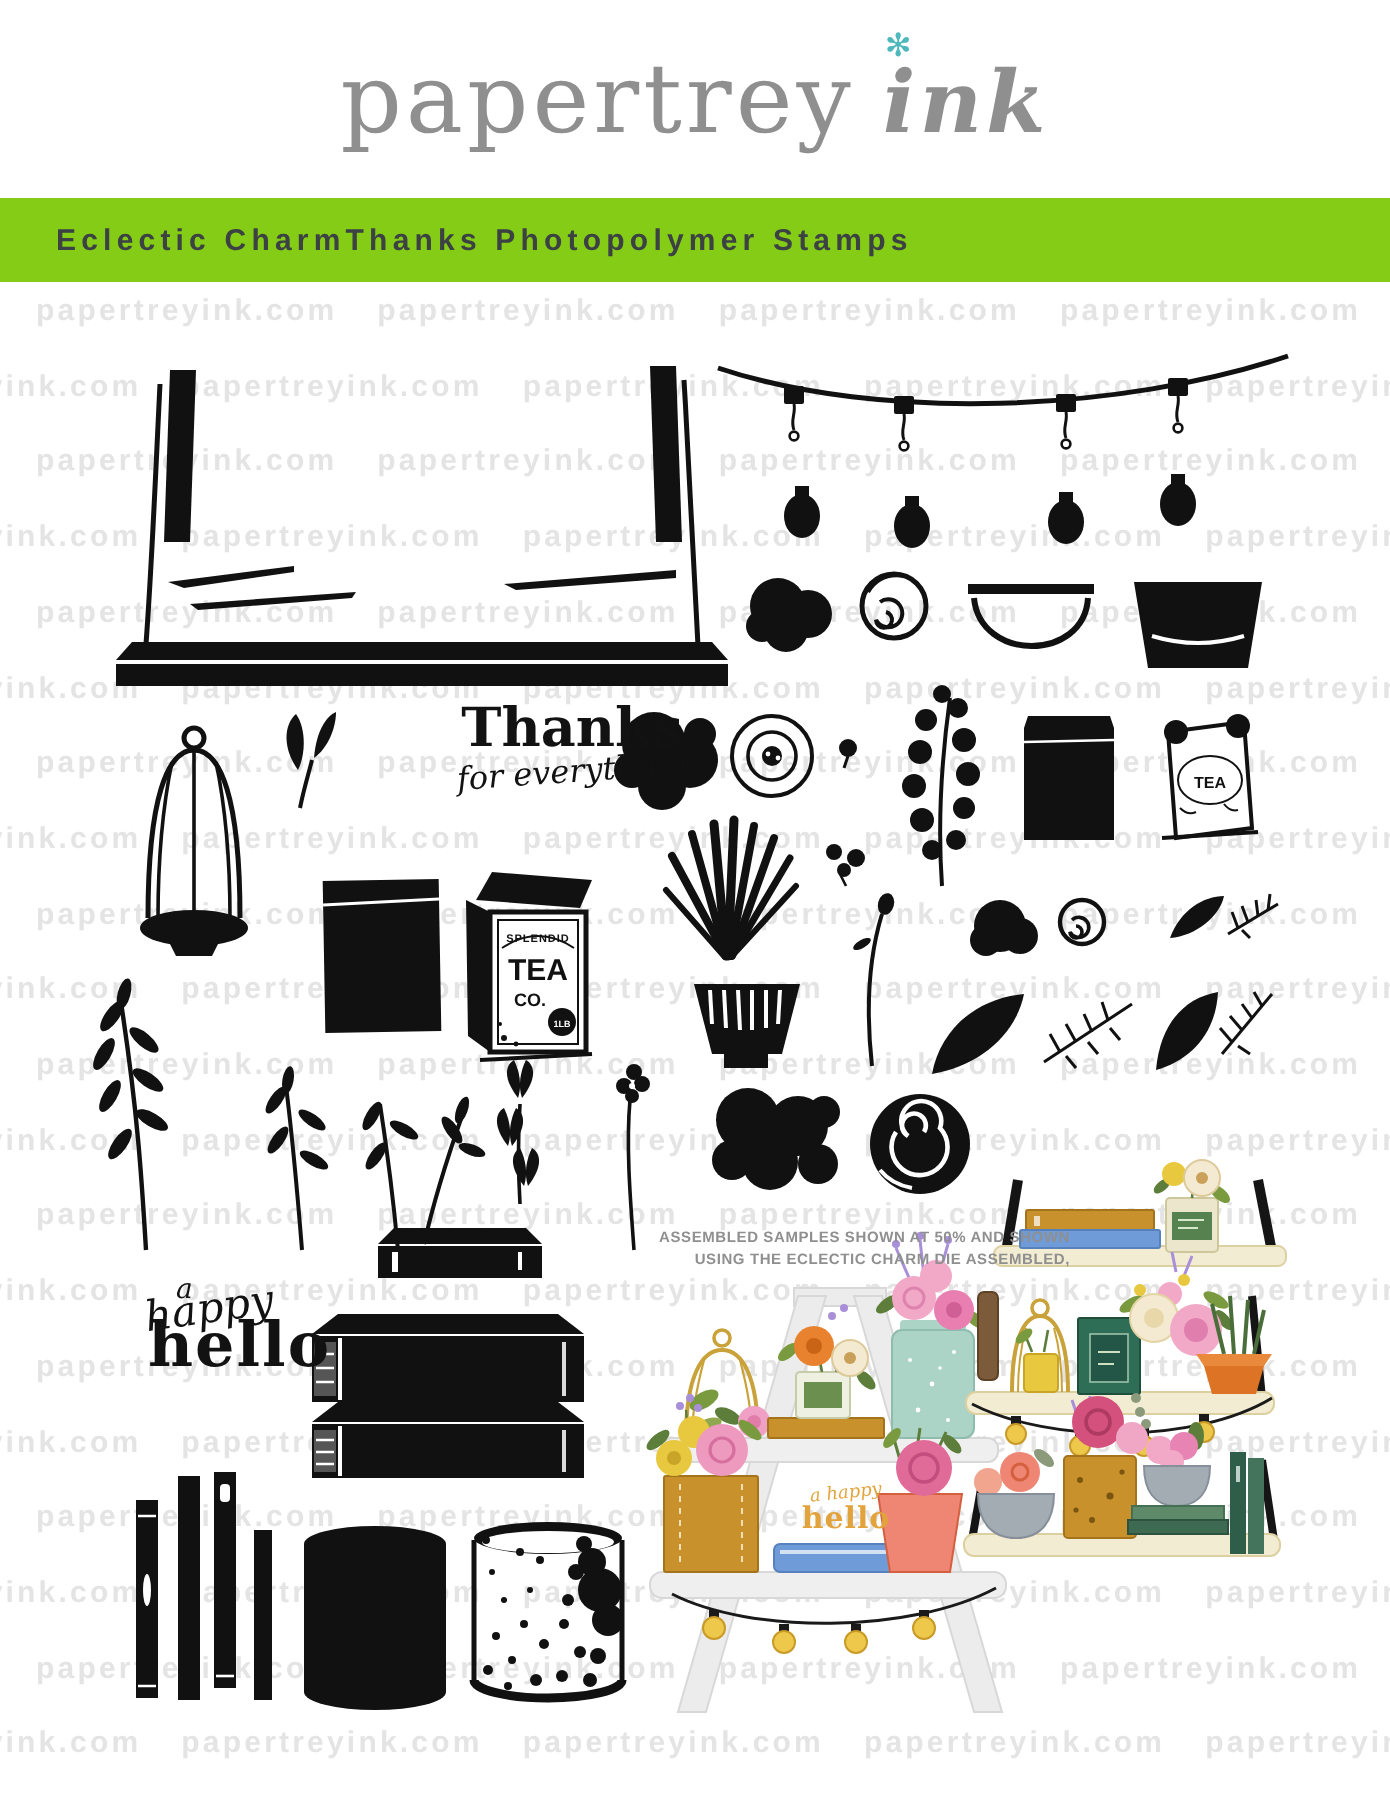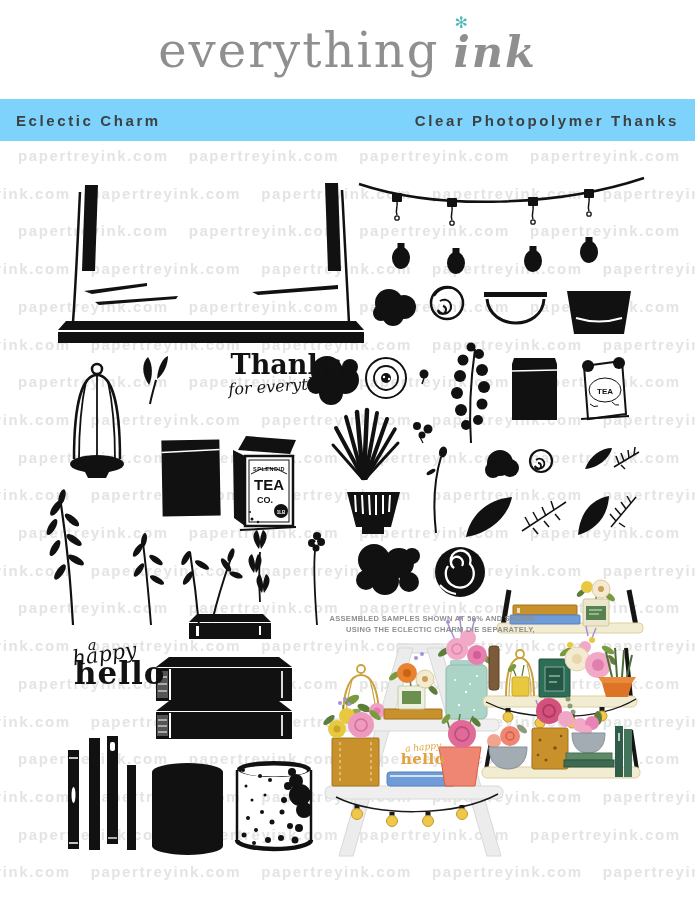--- a/index.html
+++ b/index.html
@@ -8,22 +8,22 @@
   
   .header{position:absolute;top:0;left:0;right:0;height:99px;background:#fff;z-index:3;
           display:flex;align-items:center;justify-content:center;}
   .logo{display:flex;align-items:baseline;}
   .logo-serif{font-family:"DejaVu Serif",serif;font-size:48px;color:#8f8f8f;letter-spacing:2px;}
   .logo-script-wrap{position:relative;margin-left:14px;}
   .logo-script{font-family:"DejaVu Serif",serif;font-style:italic;font-weight:bold;
                font-size:43px;color:#8f8f8f;letter-spacing:2px;}
   .logo-flower{position:absolute;top:-14px;left:1px;font-size:16px;color:#4fb8bc;font-style:normal;}
   
-  .banner{position:absolute;top:99px;left:0;right:0;height:42px;background:#7dd3fc;z-index:3;
-          display:flex;align-items:center;justify-content:space-between;padding:0 16px;box-sizing:border-box;}
+  .banner{position:absolute;top:99px;left:0;right:0;height:42px;background:#84cc16;z-index:3;
+          display:flex;align-items:center;padding:0 28px;box-sizing:border-box;}
   .banner span{font-size:15px;font-weight:bold;letter-spacing:2.6px;color:#3c4144;}
   
   #watermark{position:absolute;inset:0;z-index:0;overflow:hidden;text-decoration:underline;}
   .wm-row{position:absolute;white-space:nowrap;}
   .wm-row span{display:inline-block;margin-right:20px;font-size:15px;font-weight:bold;
                letter-spacing:1.6px;color:#e4e4e4;}
   
   .stamps-svg{position:absolute;left:0;top:0;z-index:1;}
   .overlay{position:absolute;z-index:2;color:#121212;}
   .thanks{left:176px;top:352px;width:132px;text-align:center;margin-left:44px;}
@@ -652,36 +652,36 @@
   </div>
 
   <div class="overlay hello">
     <span class="h-a">a</span>
     <span class="h-happy">happy</span>
     <span class="h-hello">hello</span>
   </div>
 
   <div class="overlay disclaimer">
     <span>ASSEMBLED SAMPLES SHOWN AT 50% AND SHOWN</span>
-    <span>USING THE ECLECTIC CHARM DIE SEPARATELY,</span>
+    <span>USING THE ECLECTIC CHARM DIE ASSEMBLED,</span>
   </div>
 
   <div class="overlay sample-hello">
     <span class="sh1">a happy</span>
     <span class="sh2">hello</span>
   </div>
 
   <header class="header">
     <div class="logo">
-      <span class="logo-serif">everything</span>
+      <span class="logo-serif">papertrey</span>
       <span class="logo-script-wrap">
         <span class="logo-flower">✻</span>
         <span class="logo-script">ink</span>
       </span>
     </div>
   </header>
 
   <div class="banner">
     <span>Eclectic Charm</span>
-    <span>Clear Photopolymer Thanks</span>
+    <span>Thanks Photopolymer Stamps</span>
   </div>
 
 </div>
 
 </body></html>

